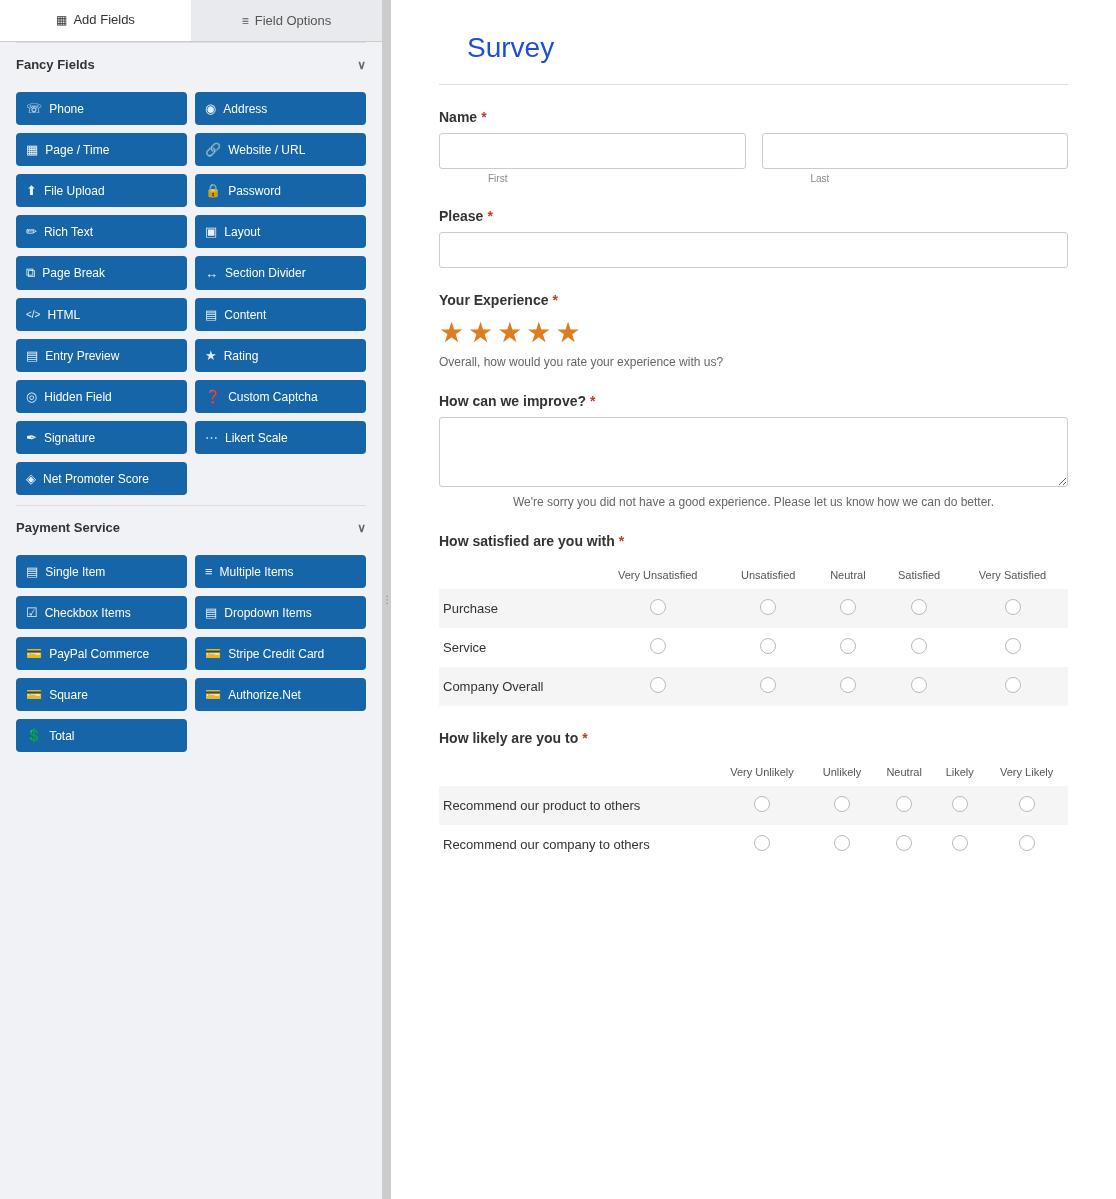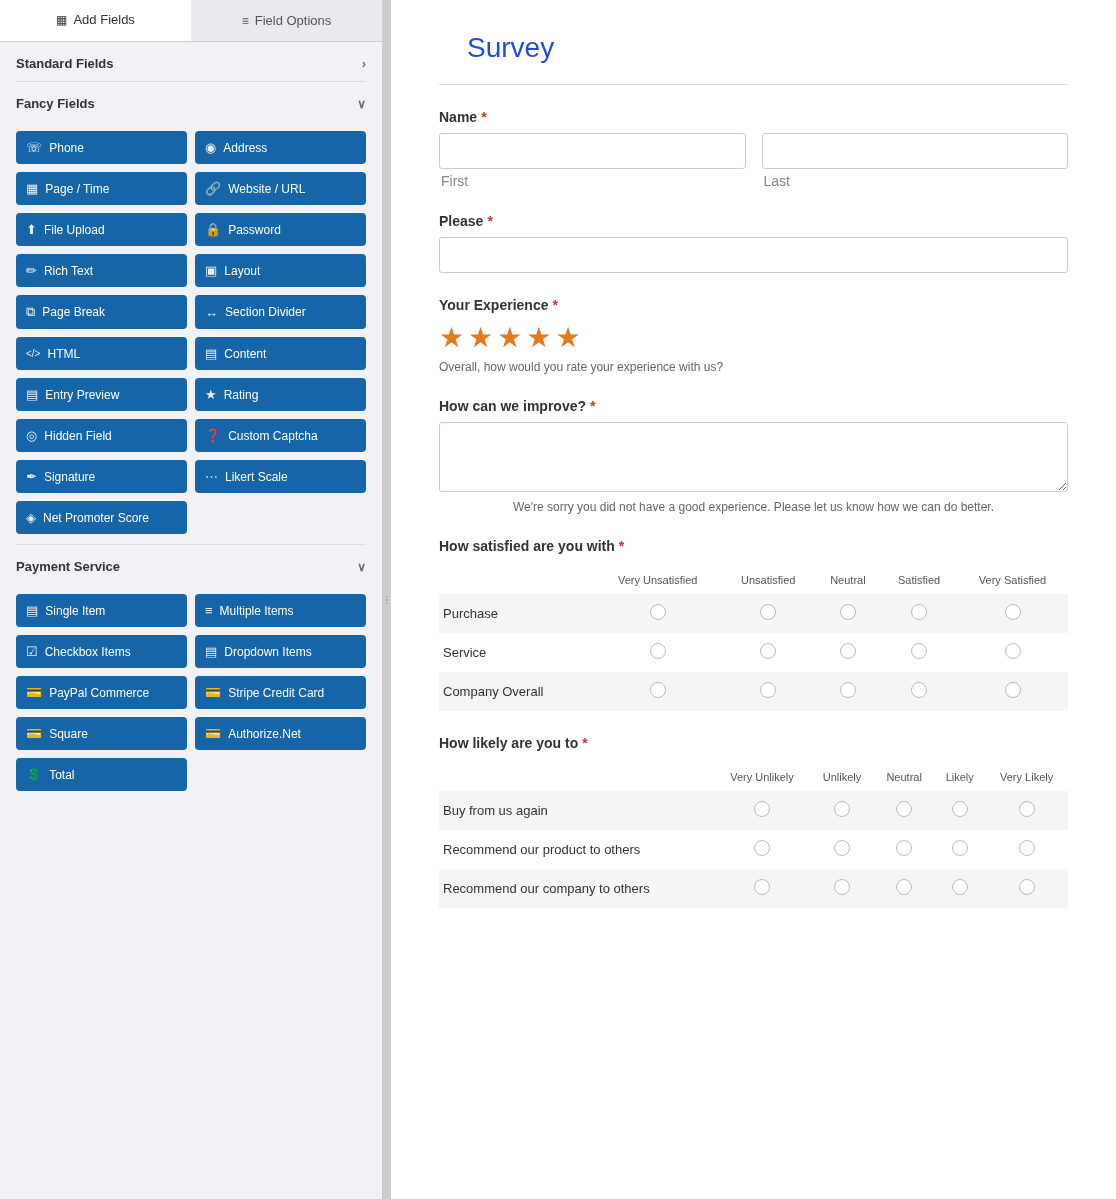--- a/index.html
+++ b/index.html
@@ -110,21 +110,21 @@
     .name-row { display: flex; gap: 16px; margin-bottom: 4px; }
     .name-input {
       flex: 1;
       border: 1px solid #ccc;
       border-radius: 3px;
       padding: 8px 10px;
       font-size: 13px;
       height: 36px;
     }
     .sub-labels { display: flex; gap: 16px; }
-    .sub-labels span { flex: 1; font-size: 14px; color: #888; padding-left: 2px; }
+    .sub-labels span { flex: 1; font-size: 10px; color: #888; padding-left: 2px; margin-left: 47px; }
 
     .email-input {
       width: 100%;
       border: 1px solid #ccc;
       border-radius: 3px;
       padding: 8px 10px;
       font-size: 13px;
       height: 36px;
     }
 
@@ -207,24 +207,20 @@
     <div class="tab active">
       <span class="tab-icon">▦</span>
       <span>Add Fields</span>
     </div>
     <div class="tab">
       <span class="tab-icon">≡</span>
       <span>Field Options</span>
     </div>
   </div>
 
-  <div class="section-header">
-    <span>Standard Fields</span>
-    <span class="chevron collapse-arrow">›</span>
-  </div>
   <div class="section-divider"></div>
 
   <div class="section-header">
     <span>Fancy Fields</span>
     <span class="chevron collapse-arrow">∨</span>
   </div>
 
   <div class="field-grid">
 
     <button class="field-btn">
@@ -490,28 +486,20 @@
         <tr>
           <th class="row-header"></th>
           <th>Very Unlikely</th>
           <th>Unlikely</th>
           <th>Neutral</th>
           <th>Likely</th>
           <th>Very Likely</th>
         </tr>
       </thead>
       <tbody id="likely-tbody">
-      <tr>
-            <td class="row-label">Buy from us again</td>
-            <td><span class="radio-circle"></span></td>
-            <td><span class="radio-circle"></span></td>
-            <td><span class="radio-circle"></span></td>
-            <td><span class="radio-circle"></span></td>
-            <td><span class="radio-circle"></span></td>
-          </tr>
           <tr>
             <td class="row-label">Recommend our product to others</td>
             <td><span class="radio-circle"></span></td>
             <td><span class="radio-circle"></span></td>
             <td><span class="radio-circle"></span></td>
             <td><span class="radio-circle"></span></td>
             <td><span class="radio-circle"></span></td>
           </tr>
           <tr>
             <td class="row-label">Recommend our company to others</td>

